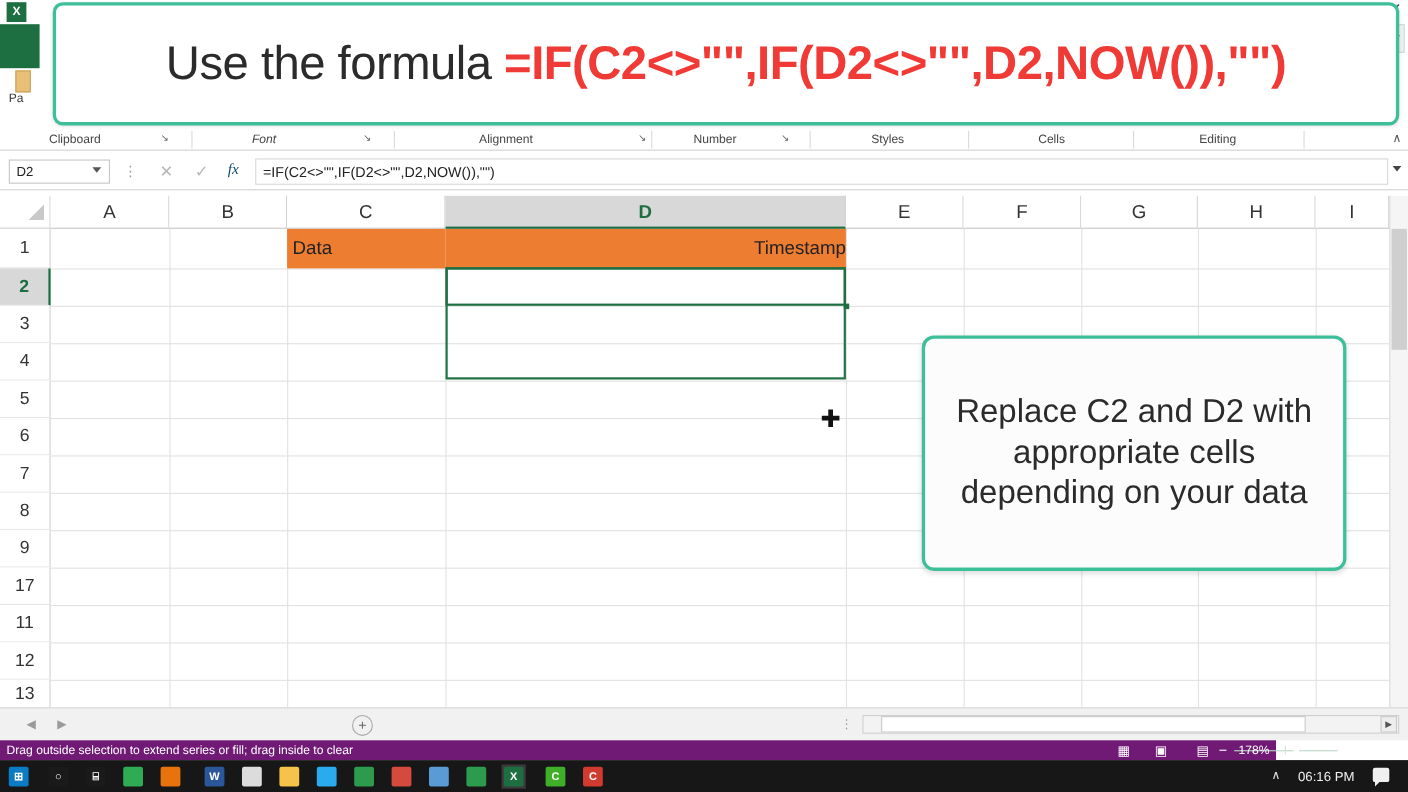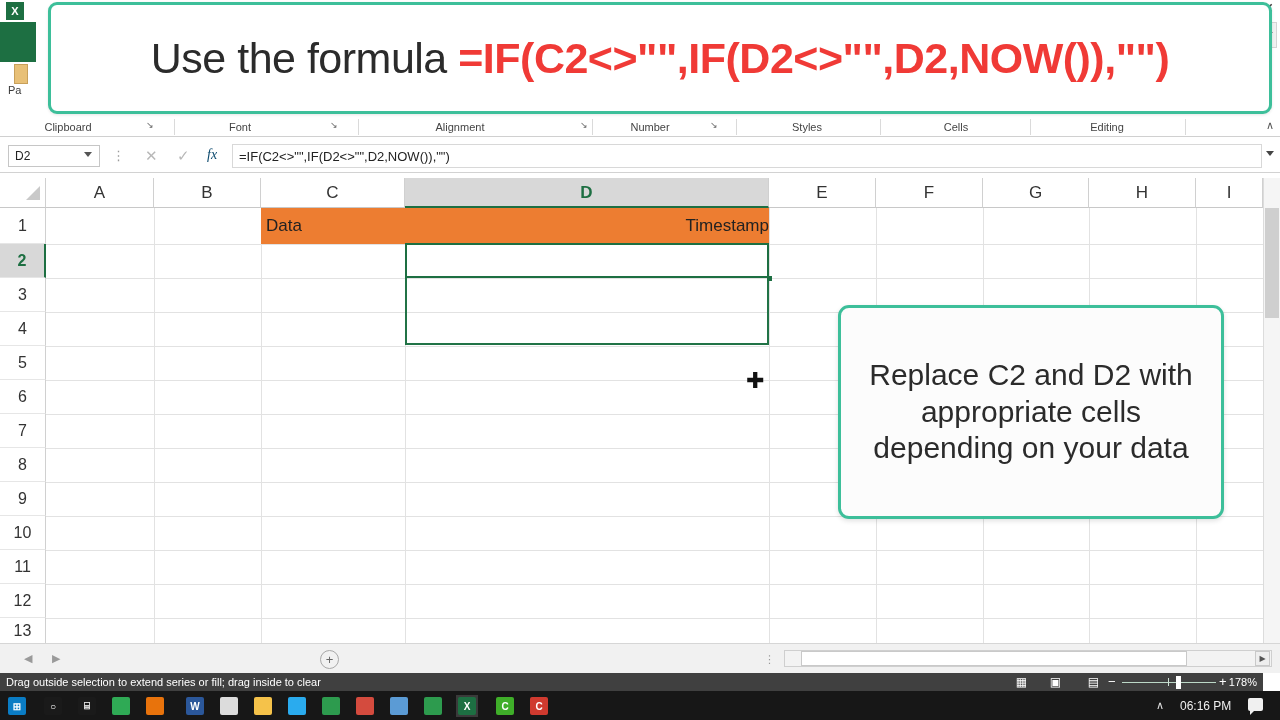--- a/index.html
+++ b/index.html
@@ -126,22 +126,22 @@
      text-align:center; line-height:17px; }
   .tab-dots { position:absolute; left:764px; top:10px; font-size:11px; color:#999; line-height:10px;}
   .hscroll { position:absolute; left:784px; top:650px; width:488px; height:17px;
      background:#f3f3f3; border:1px solid #cfcfcf; }
   .hs-btn { position:absolute; top:651px; width:15px; height:15px; background:#eeeeee;
      border:1px solid #c9c9c9; font-size:8px; color:#555; text-align:center; line-height:13px; }
   .hs-thumb { position:absolute; left:801px; top:651px; width:386px; height:15px;
      background:#ffffff; border:1px solid #c9c9c9; }
 
   
-  .statusbar { position:absolute; left:0; top:673px; width:1263px; height:18px;
-     background:#404040; color:#fff; font-size:11px; }
+  .statusbar { position:absolute; left:0; top:673px; width:1160px; height:18px;
+     background:#701a75; color:#fff; font-size:11px; }
   .status-msg { position:absolute; left:6px; top:3px; }
   .sb-icon { position:absolute; top:2px; width:15px; height:14px; color:#fff;
      font-size:12px; text-align:center; line-height:14px; }
   .zoom-slider { position:absolute; left:1122px; top:9px; width:94px; height:1px; background:#bcd8c7; }
   .zoom-minus { position:absolute; left:1108px; top:2px; font-size:13px; color:#fff; line-height:14px;}
   .zoom-plus { position:absolute; left:1219px; top:2px; font-size:13px; color:#fff; line-height:14px;}
   .zoom-mid { position:absolute; left:1168px; top:5px; width:1px; height:8px; background:#cfe3d6; }
   .zoom-knob { position:absolute; left:1176px; top:3px; width:5px; height:13px; background:#ffffff; }
   .zoom-pct { position:absolute; right:6px; top:3px; font-size:11px; color:#fff; }
 
@@ -169,21 +169,21 @@
     <div class="tab-strip"></div>
     <div class="paste-glyph"></div>
     <div class="paste-label">Pa</div>
     <div class="win-close">✕</div>
     <div class="scroll-up-box"></div>
     <div class="scroll-up-arrow"></div>
     <div class="group-bar" id="group-bar">
       <div class="ribbon-collapse">∧</div>
     <div class="group-item" style="left: 18px; width: 100px;">Clipboard</div>
         <div class="dlg-launcher" style="left: 146px;">↘</div>
-        <div class="group-item" style="left: 190px; width: 100px;">Font</div>
+        <div class="group-item" style="left: 190px; width: 100px; font-style: italic;">Font</div>
         <div class="dlg-launcher" style="left: 330px;">↘</div>
         <div class="group-item" style="left: 408px; width: 104px;">Alignment</div>
         <div class="dlg-launcher" style="left: 580px;">↘</div>
         <div class="group-item" style="left: 600px; width: 100px;">Number</div>
         <div class="dlg-launcher" style="left: 710px;">↘</div>
         <div class="group-item" style="left: 757px; width: 100px;">Styles</div>
         <div class="group-item" style="left: 906px; width: 100px;">Cells</div>
         <div class="group-item" style="left: 1057px; width: 100px;">Editing</div>
         <div class="group-sep" style="left: 174px;"></div>
         <div class="group-sep" style="left: 358px;"></div>
@@ -230,21 +230,21 @@
     <div id="rowheads">
         <div class="rowhead" style="top: 30px; height: 36px; line-height: 36px;">1</div>
         <div class="rowhead sel" style="top: 66px; height: 34px; line-height: 34px;">2</div>
         <div class="rowhead" style="top: 100px; height: 34px; line-height: 34px;">3</div>
         <div class="rowhead" style="top: 134px; height: 34px; line-height: 34px;">4</div>
         <div class="rowhead" style="top: 168px; height: 34px; line-height: 34px;">5</div>
         <div class="rowhead" style="top: 202px; height: 34px; line-height: 34px;">6</div>
         <div class="rowhead" style="top: 236px; height: 34px; line-height: 34px;">7</div>
         <div class="rowhead" style="top: 270px; height: 34px; line-height: 34px;">8</div>
         <div class="rowhead" style="top: 304px; height: 34px; line-height: 34px;">9</div>
-        <div class="rowhead" style="top: 338px; height: 34px; line-height: 34px;">10</div>
+        <div class="rowhead" style="top: 338px; height: 34px; line-height: 34px;">17</div>
         <div class="rowhead" style="top: 372px; height: 34px; line-height: 34px;">11</div>
         <div class="rowhead" style="top: 406px; height: 34px; line-height: 34px;">12</div>
         <div class="rowhead" style="top: 440px; height: 26px; line-height: 26px;">13</div>
       </div>
     <div class="cellgrid" id="cellgrid">
         <div class="gline-h" style="top: 36px;"></div>
         <div class="gline-h" style="top: 70px;"></div>
         <div class="gline-h" style="top: 104px;"></div>
         <div class="gline-h" style="top: 138px;"></div>
         <div class="gline-h" style="top: 172px;"></div>

